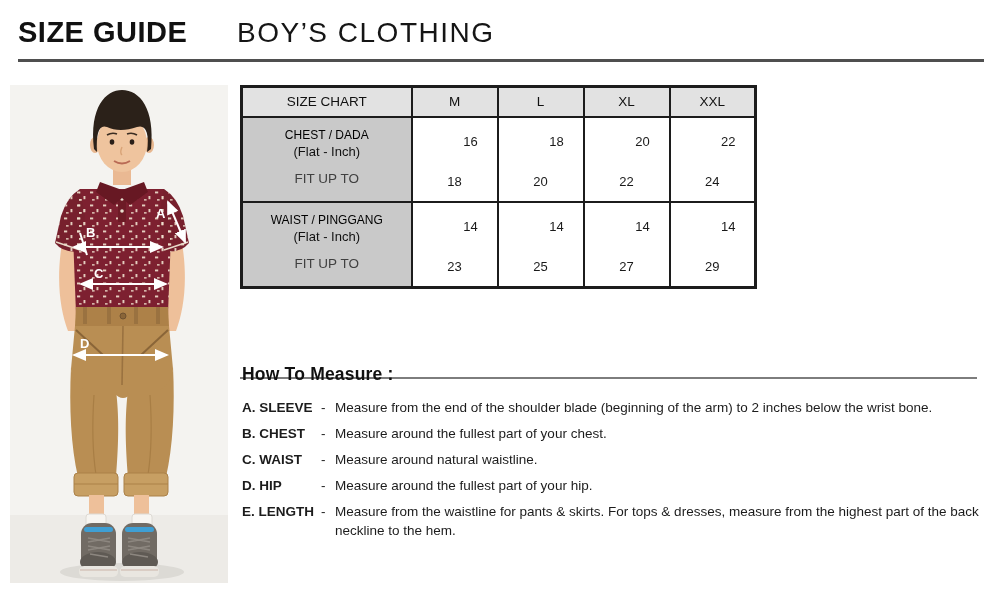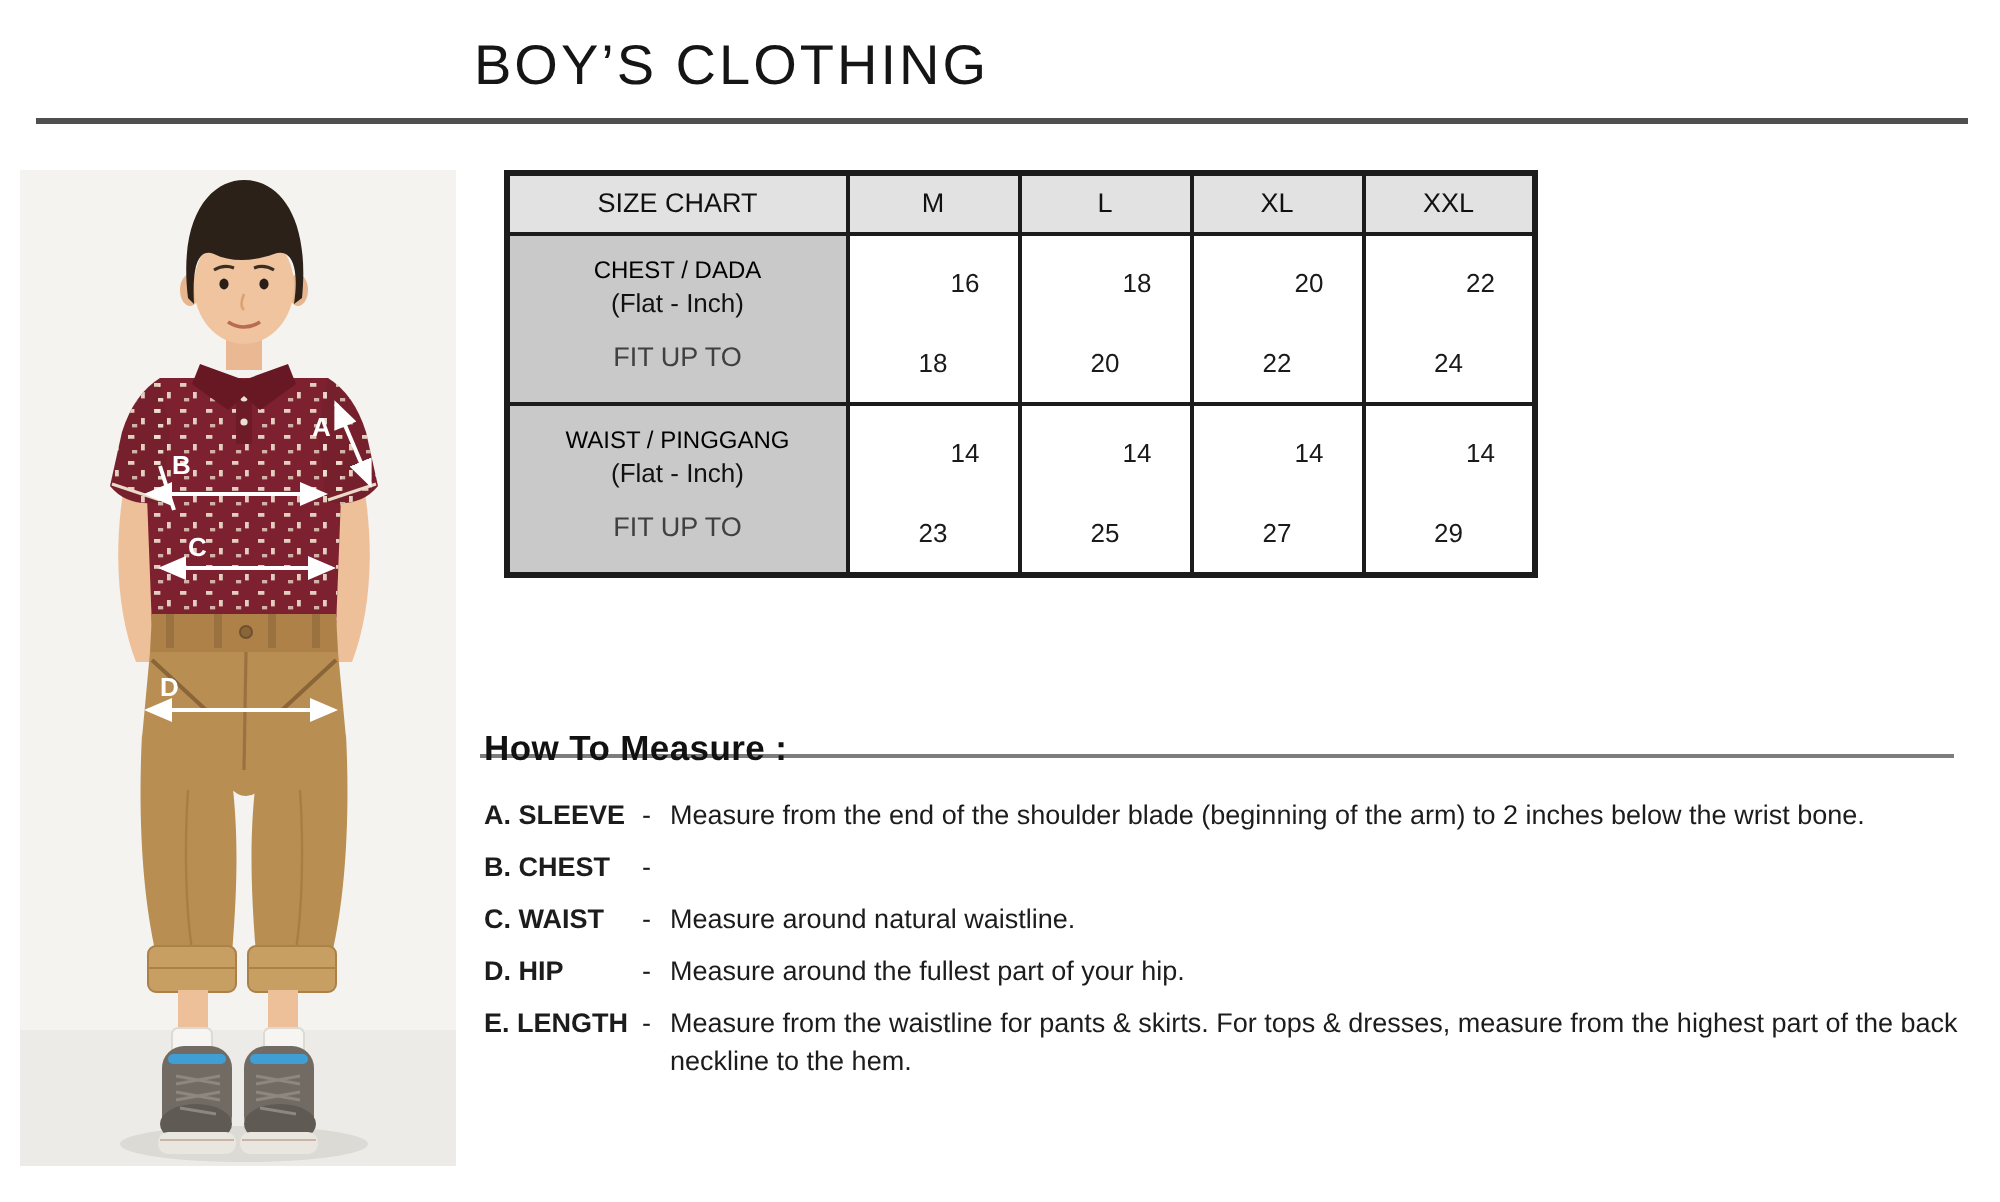--- a/index.html
+++ b/index.html
@@ -10,21 +10,21 @@
   
   #hdr-title { position:absolute; left:18px; top:16px; font-size:29px; font-weight:700; letter-spacing:.5px; color:#111; }
   #hdr-subtitle { position:absolute; left:237px; top:17px; font-size:28px; font-weight:400; letter-spacing:1.5px; color:#151515; }
   #hdr-rule { position:absolute; left:18px; top:59px; width:966px; height:3px; background:#4f4f4f; }
 
   
   #photo { position:absolute; left:10px; top:85px; width:218px; height:498px; }
   #photo svg { display:block; }
 
   
-  #chart-wrap { position:absolute; left:252px; top:85px; }
+  #chart-wrap { position:absolute; left:240px; top:85px; }
   table.size-chart { border-collapse:collapse; table-layout:fixed; }
   table.size-chart td, table.size-chart th { border:2px solid #1c1c1c; font-weight:400; }
   table.size-chart { border:3px solid #1c1c1c; }
   .c-label { width:170px; }
   .c-size  { width:86px; }
   tr.head th { height:30px; background:#e2e2e2; font-size:13.5px; text-align:center; color:#111; }
   tr.grp { height:81px; }
   td.label-cell { background:#c9c9c9; text-align:center; vertical-align:top; padding:9px 4px 10px 4px; }
   td.label-cell .lbl-l1 { font-size:12px; line-height:17px; color:#000000;text-align:center; }
   td.label-cell .lbl-l2 { font-size:13px;  line-height:16px; color:#111; }
@@ -42,20 +42,21 @@
   .htm-item { display:flex; align-items:flex-start; margin-bottom:7px; font-size:13.5px; line-height:19px; color:#1c1c1c; }
   .htm-term { flex:0 0 79px; font-weight:700; }
   .htm-dash { flex:0 0 14px; }
   .htm-desc { flex:1; }
 </style>
 </head>
 <body>
 
 <div id="page">
 
+  <div id="hdr-title">SIZE GUIDE</div>
   <div id="hdr-subtitle">BOY’S CLOTHING</div>
   <div id="hdr-rule"></div>
 
   <div id="photo">
     <svg width="218" height="498" viewBox="0 0 218 498" xmlns="http://www.w3.org/2000/svg">
       <defs>
         <marker id="ah-e" markerWidth="8" markerHeight="8" refX="6" refY="3" orient="auto">
           <path d="M0,0 L7,3 L0,6 Z" fill="#ffffff"></path>
         </marker>
         <marker id="ah-s" markerWidth="8" markerHeight="8" refX="1" refY="3" orient="auto">
@@ -237,20 +238,21 @@
     <div id="htm-heading">How To Measure :</div>
 
     <div class="htm-item">
       <span class="htm-term">A. SLEEVE</span>
       <span class="htm-dash">-</span>
       <span class="htm-desc">Measure from the end of the shoulder blade (beginning of the arm) to 2 inches below the wrist bone.</span>
     </div>
     <div class="htm-item">
       <span class="htm-term">B. CHEST</span>
       <span class="htm-dash">-</span>
+      <span class="htm-desc">Measure around the fullest part of your chest.</span>
     </div>
     <div class="htm-item">
       <span class="htm-term">C. WAIST</span>
       <span class="htm-dash">-</span>
       <span class="htm-desc">Measure around natural waistline.</span>
     </div>
     <div class="htm-item">
       <span class="htm-term">D. HIP</span>
       <span class="htm-dash">-</span>
       <span class="htm-desc">Measure around the fullest part of your hip.</span>

